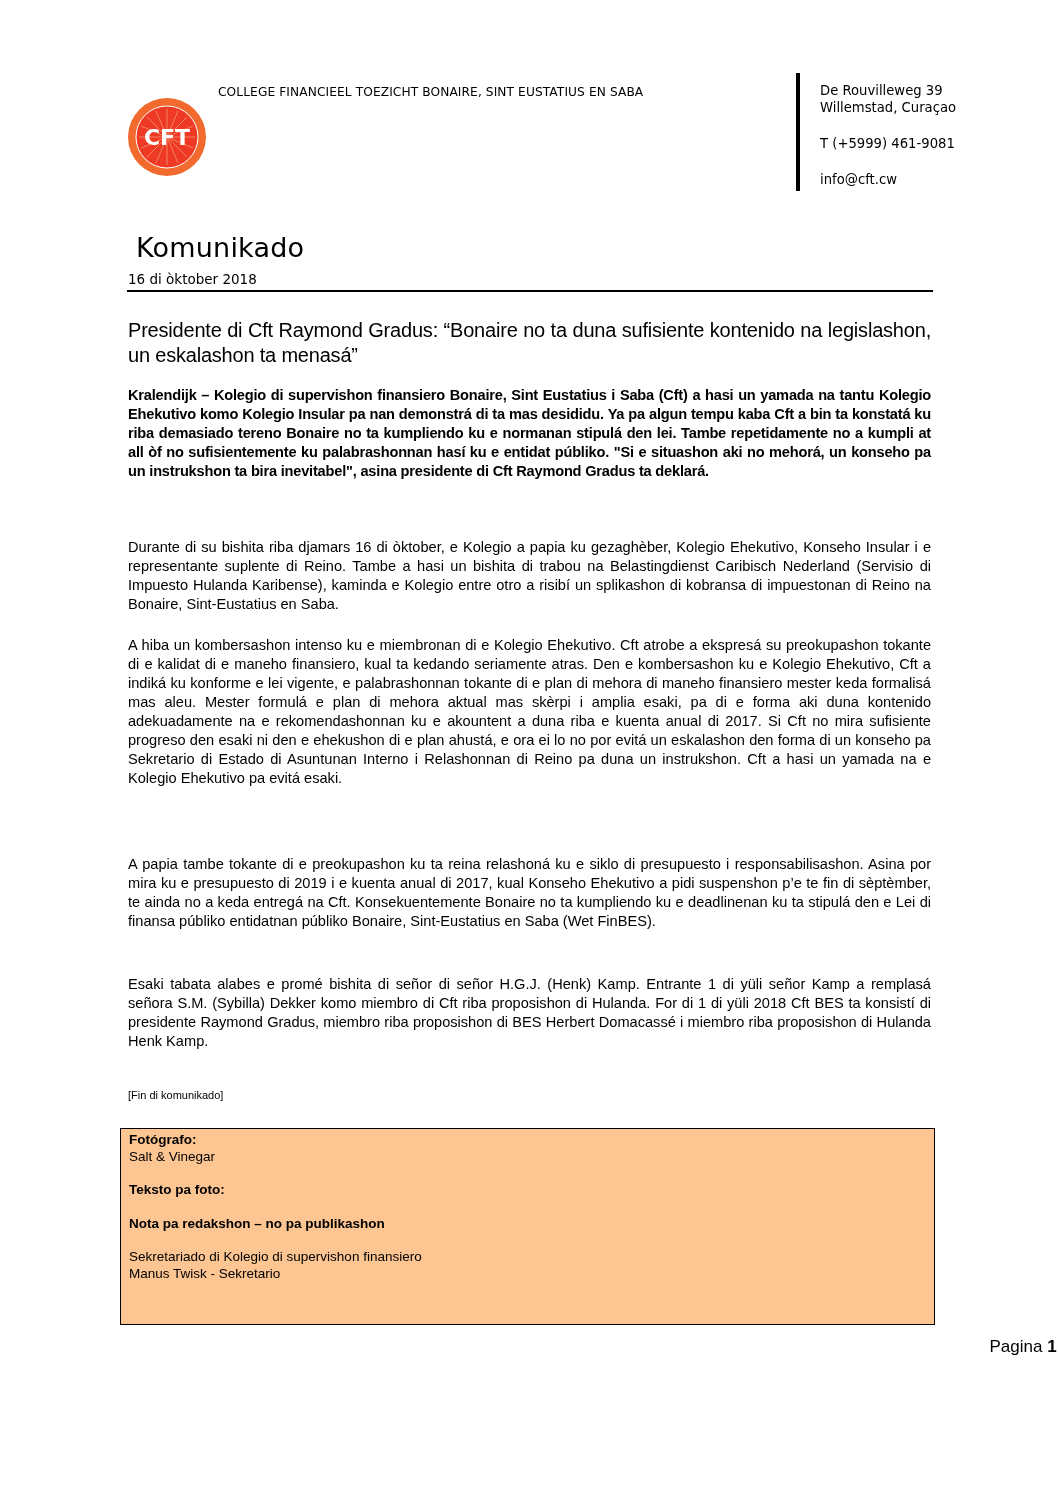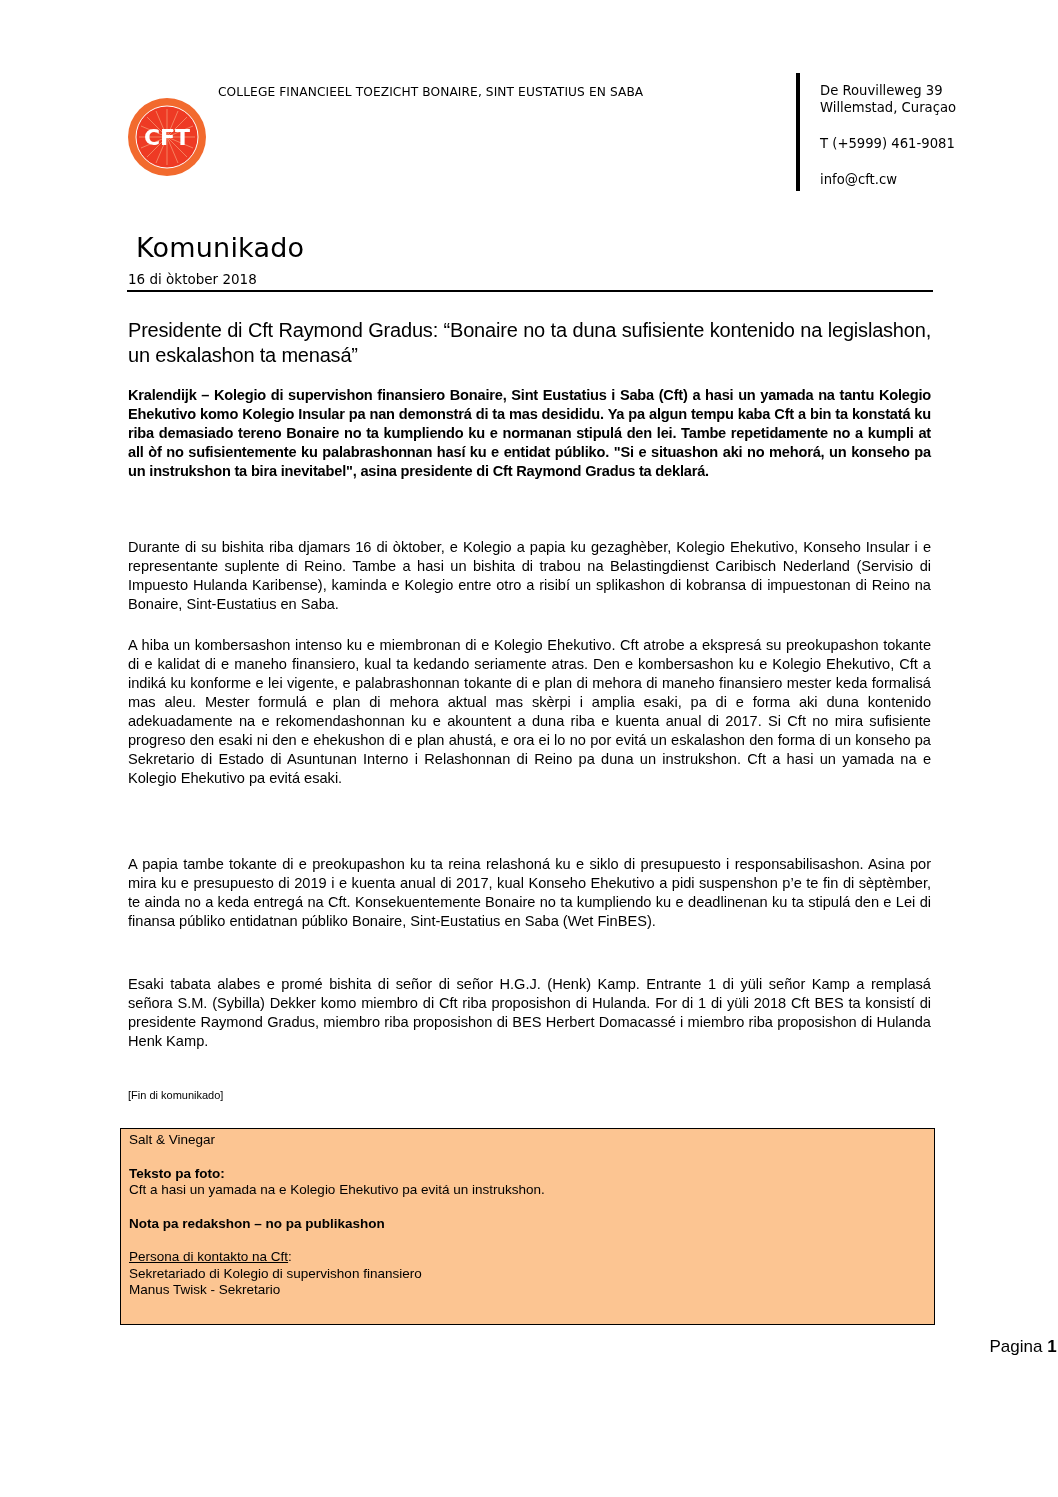--- a/index.html
+++ b/index.html
@@ -86,25 +86,24 @@
 <div class="abs headline">Presidente di Cft Raymond Gradus: “Bonaire no ta duna sufisiente kontenido na legislashon, un eskalashon ta menasá”</div>
 
 <div class="abs para lead">Kralendijk – Kolegio di supervishon finansiero Bonaire, Sint Eustatius i Saba (Cft) a hasi un yamada na tantu Kolegio Ehekutivo komo Kolegio Insular pa nan demonstrá di ta mas desididu. Ya pa algun tempu kaba Cft a bin ta konstatá ku riba demasiado tereno Bonaire no ta kumpliendo ku e normanan stipulá den lei. Tambe repetidamente no a kumpli at all òf no sufisientemente ku palabrashonnan hasí ku e entidat públiko. "Si e situashon aki no mehorá, un konseho pa un instrukshon ta bira inevitabel", asina presidente di Cft Raymond Gradus ta deklará.</div>
 <div class="abs para p1">Durante di su bishita riba djamars 16 di òktober, e Kolegio a papia ku gezaghèber, Kolegio Ehekutivo, Konseho Insular i e representante suplente di Reino. Tambe a hasi un bishita di trabou na Belastingdienst Caribisch Nederland (Servisio di Impuesto Hulanda Karibense), kaminda e Kolegio entre otro a risibí un splikashon di kobransa di impuestonan di Reino na Bonaire, Sint-Eustatius en Saba.</div>
 <div class="abs para p2">A hiba un kombersashon intenso ku e miembronan di e Kolegio Ehekutivo. Cft atrobe a ekspresá su preokupashon tokante di e kalidat di e maneho finansiero, kual ta kedando seriamente atras. Den e kombersashon ku e Kolegio Ehekutivo, Cft a indiká ku konforme e lei vigente, e palabrashonnan tokante di e plan di mehora di maneho finansiero mester keda formalisá mas aleu. Mester formulá e plan di mehora aktual mas skèrpi i amplia esaki, pa di e forma aki duna kontenido adekuadamente na e rekomendashonnan ku e akountent a duna riba e kuenta anual di 2017. Si Cft no mira sufisiente progreso den esaki ni den e ehekushon di e plan ahustá, e ora ei lo no por evitá un eskalashon den forma di un konseho pa Sekretario di Estado di Asuntunan Interno i Relashonnan di Reino pa duna un instrukshon. Cft a hasi un yamada na e Kolegio Ehekutivo pa evitá esaki.</div>
 <div class="abs para p3">A papia tambe tokante di e preokupashon ku ta reina relashoná ku e siklo di presupuesto i responsabilisashon. Asina por mira ku e presupuesto di 2019 i e kuenta anual di 2017, kual Konseho Ehekutivo a pidi suspenshon p’e te fin di sèptèmber, te ainda no a keda entregá na Cft. Konsekuentemente Bonaire no ta kumpliendo ku e deadlinenan ku ta stipulá den e Lei di finansa públiko entidatnan públiko Bonaire, Sint-Eustatius en Saba (Wet FinBES).</div>
 <div class="abs para p4">Esaki tabata alabes e promé bishita di señor di señor H.G.J. (Henk) Kamp. Entrante 1 di yüli señor Kamp a remplasá señora S.M. (Sybilla) Dekker komo miembro di Cft riba proposishon di Hulanda. For di 1 di yüli 2018 Cft BES ta konsistí di presidente Raymond Gradus, miembro riba proposishon di BES Herbert Domacassé i miembro riba proposishon di Hulanda Henk Kamp.</div>
 <div class="abs endnote">[Fin di komunikado]</div>
 
 <div class="abs infobox">
+  <div class="b">Fotógrafo:</div>
   <div>Salt &amp; Vinegar</div>
   <div class="sp"></div>
   <div class="b">Teksto pa foto:</div>
-  <div>Cft a hasi un yamada na e Kolegio Ehekutivo pa evitá un instrukshon.</div>
   <div class="sp"></div>
   <div class="b">Nota pa redakshon – no pa publikashon</div>
   <div class="sp"></div>
-  <div><span class="u">Persona di kontakto na Cft</span><span>:</span></div>
   <div>Sekretariado di Kolegio di supervishon finansiero</div>
   <div>Manus Twisk - Sekretario</div>
 </div>
 
 <div class="abs pager"><span>Pagina </span><b>1</b><span> van </span><b>2</b></div>
 
 </body></html>

